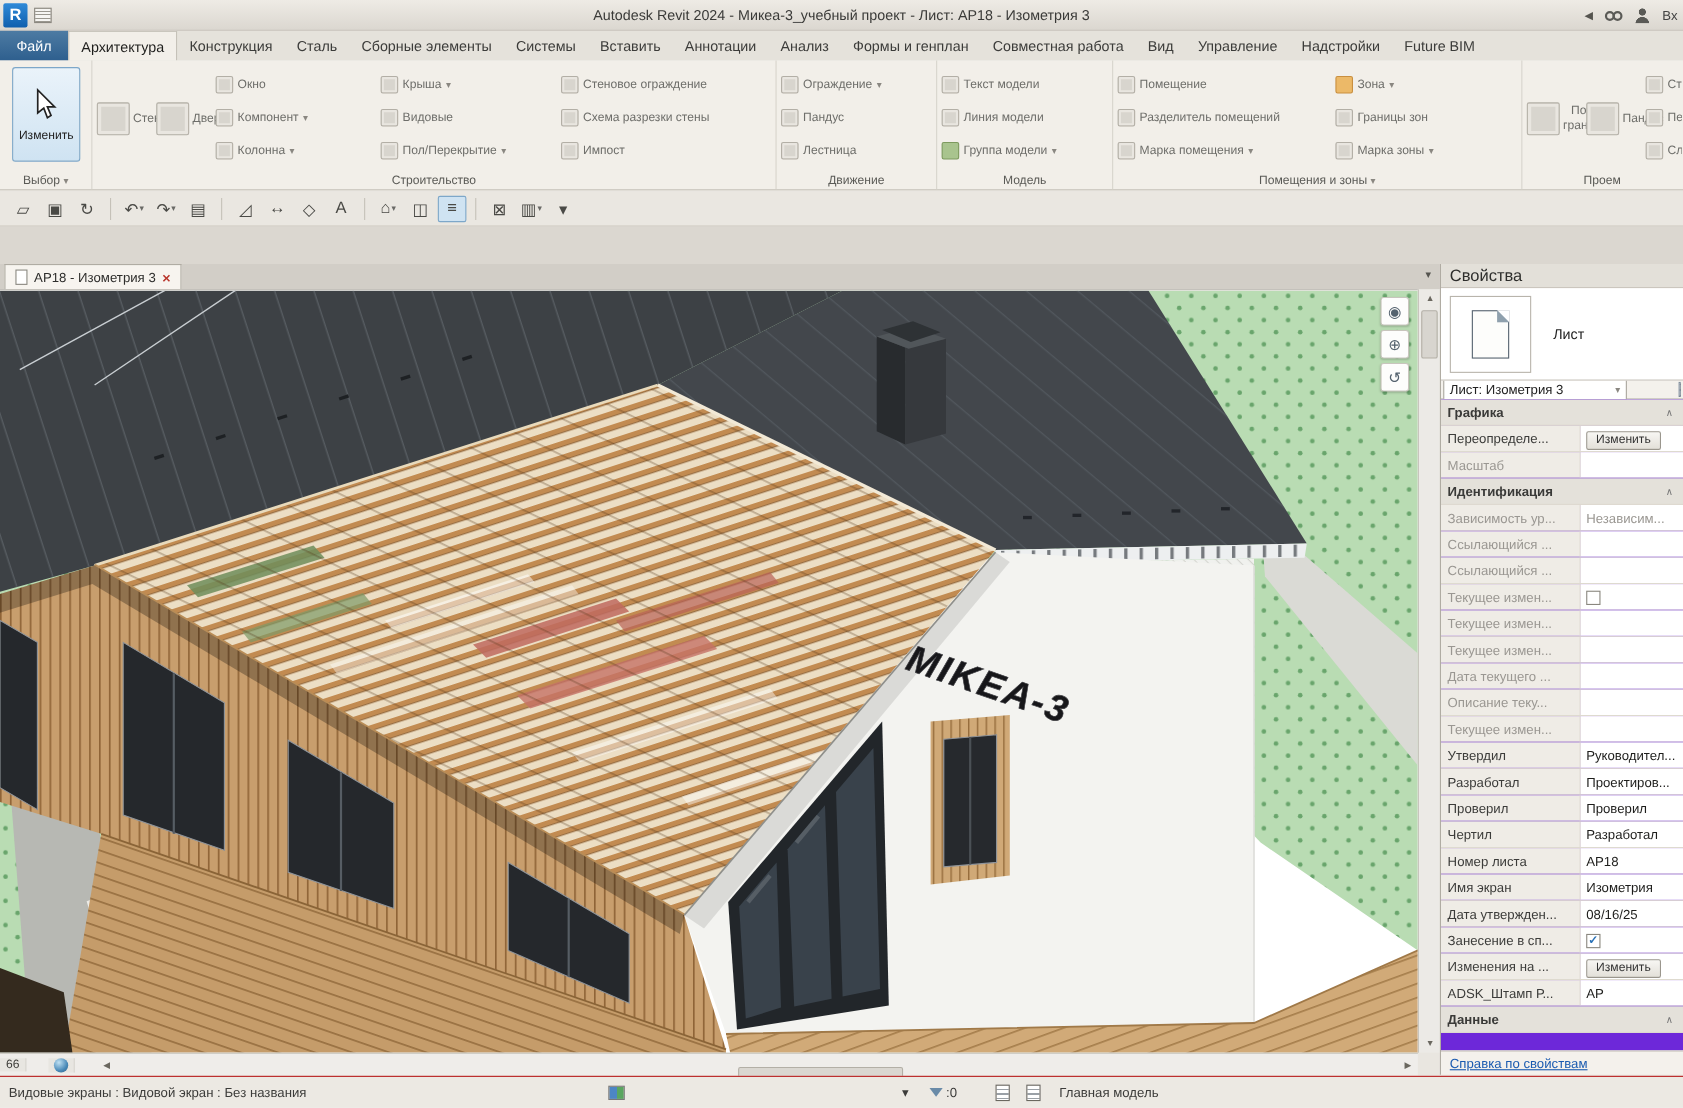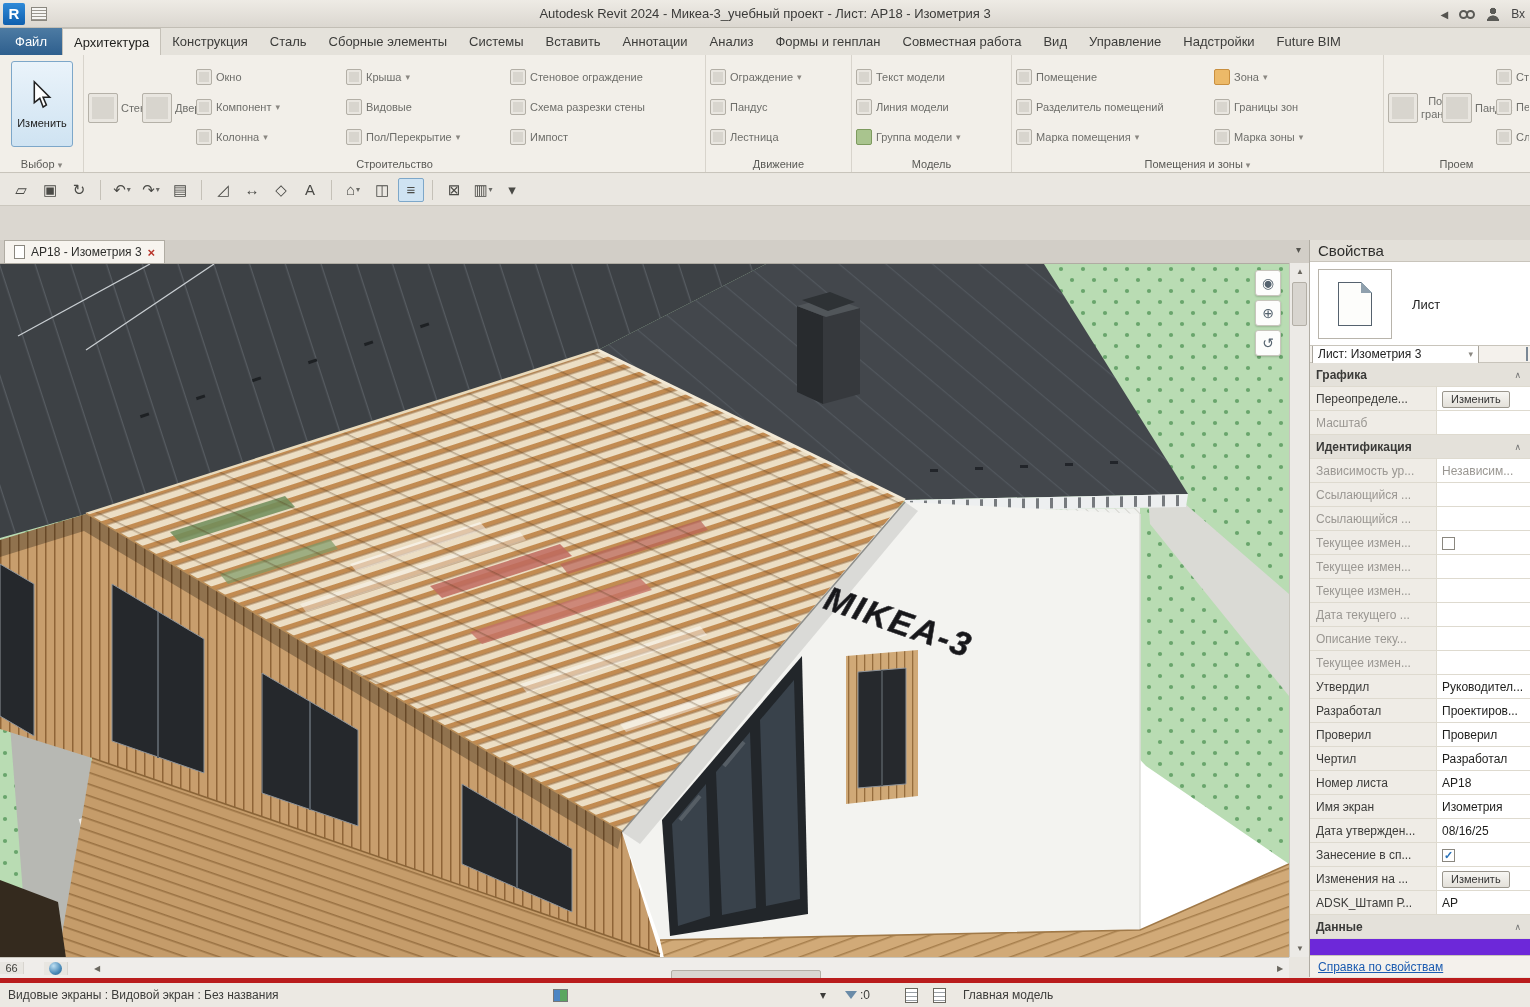--- a/index.html
+++ b/index.html
@@ -142,21 +142,21 @@
     white-space:nowrap; overflow:hidden; max-width:88px; }
   .cb { width:13px; height:13px; border:1px solid #8a877f; background:#fff; display:inline-flex;
     align-items:center; justify-content:center; margin-top:-1px; vertical-align:middle; }
   .cb .ckg { color:#2a72b8; font-size:11px; font-weight:bold; line-height:1; }
   .props-help { height:22px; background:#f4f1ec; border-top:1px solid #c8c4bb; display:flex;
     align-items:center; padding-left:8px; flex:0 0 auto; }
   .props-help a { color:#1b5bb0; font-size:12px; text-decoration:underline; }
 
   
   #statusbar { position:absolute; left:0; top:978px; width:1530px; height:29px; background:#ece9e3;
-    border-top:5px solid #b91c1c; display:flex; align-items:center; font-size:12px; color:#3c3c3a; }
+    border-top:1px solid #b91c1c; display:flex; align-items:center; font-size:12px; color:#3c3c3a; }
   .sb-left { margin-left:8px; white-space:nowrap; }
   .sb-item { position:absolute; display:flex; align-items:center; gap:3px; }
   .ws-ic { width:15px; height:13px; border:1px solid #777; 
     background:linear-gradient(90deg,#4d86c4 0 50%, #5aa660 50% 100%); }
   .funnel { width:0; height:0; border-left:6px solid transparent; border-right:6px solid transparent;
     border-top:8px solid #6a8ba8; }
   .pg-ic { width:13px; height:15px; background:#fff; border:1px solid #6a675f;
     background-image:repeating-linear-gradient(#fff 0 3px, #9aa0a6 3px 4px); }
 </style>
 </head>

